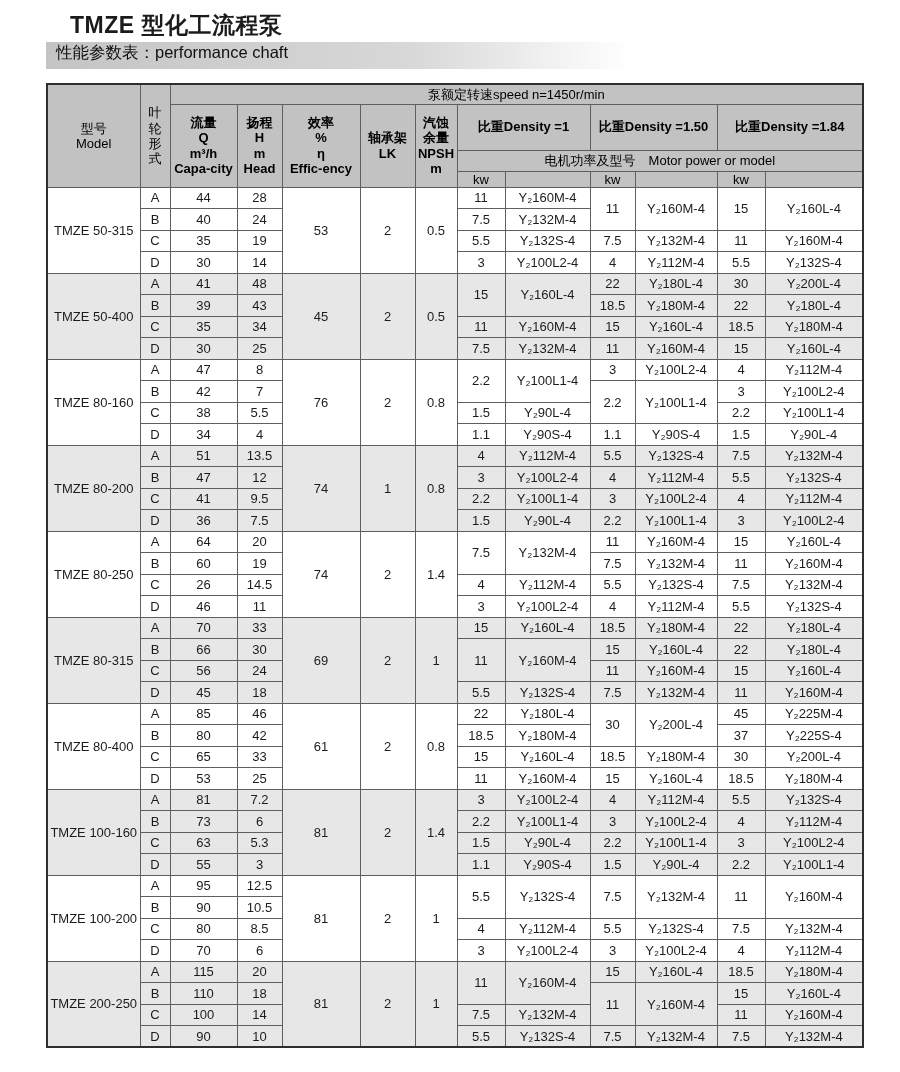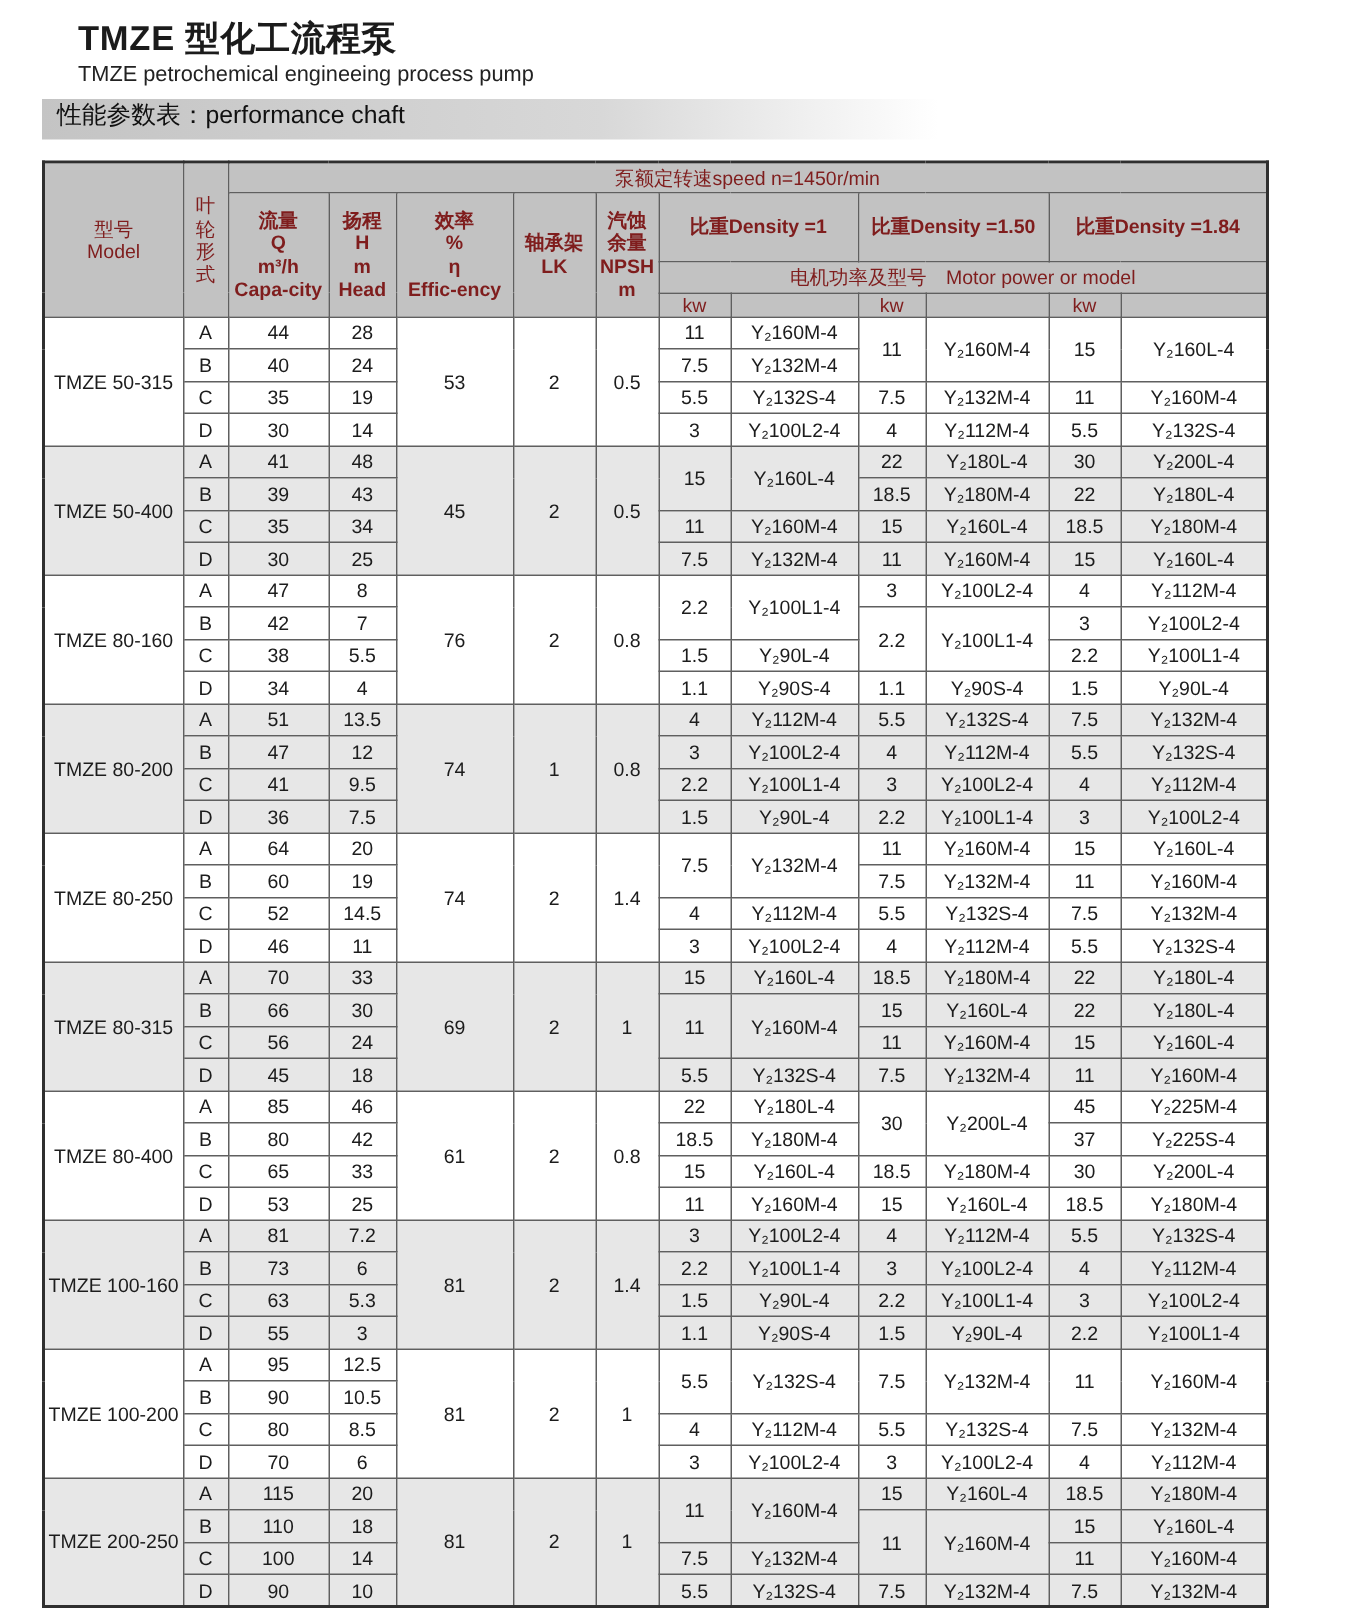--- a/index.html
+++ b/index.html
@@ -6,21 +6,21 @@
     margin: 0;
     padding: 0;
     background: #ffffff;
     font-family: "Liberation Sans", "DejaVu Sans", sans-serif;
     color: #1c1c1c;
   }
   .page {
     width: 900px;
     height: 1072px;
     box-sizing: border-box;
-    padding: 8px 42px 0 28px;
+    padding: 8px 42px 0 46px;
     background: #ffffff;
     overflow: hidden;
   }
   .header-block { margin-left: 24px; }
   .doc-title {
     font-size: 23px;
     font-weight: bold;
     margin: 2px 0 1px 0;
     letter-spacing: 0.5px;
     color: #1b1b1b;
@@ -51,36 +51,35 @@
     text-align: center;
     vertical-align: middle;
     font-size: 13px;
     padding: 0 2px;
     line-height: 1.18;
     overflow: hidden;
     background: #ffffff;
   }
   table.perf thead td {
     background: var(--header-bg);
-    color: #7f1d1d;
+    color: #000000;
     margin-left: 24px;
   }
   table.perf tbody tr { height: 21.5px; }
   table.perf tbody tr.shaded td { background: var(--alt-bg); }
   .multi { white-space: pre-line; }
   .vert { line-height: 1.25; font-size: 13px; }
   .model-name { font-size: 13.5px; }
 </style>
 </head>
 <body>
 
 <div class="page">
   <div class="header-block">
     <div class="doc-title">TMZE 型化工流程泵</div>
-    <div class="doc-subtitle">TMZE petrochemical engineeing process pump</div>
   </div>
   <div class="section-bar">
     <span>性能参数表：performance chaft</span>
   </div>
 
   <table class="perf">
     <colgroup>
       <col style="width:93px">
         <col style="width:30px">
         <col style="width:67px">
@@ -342,21 +341,21 @@
           <td>B</td>
           <td>60</td>
           <td>19</td>
           <td>7.5</td>
           <td>Y₂132M-4</td>
           <td>11</td>
           <td>Y₂160M-4</td>
         </tr>
         <tr>
           <td>C</td>
-          <td>52</td>
+          <td>26</td>
           <td>14.5</td>
           <td>4</td>
           <td>Y₂112M-4</td>
           <td>5.5</td>
           <td>Y₂132S-4</td>
           <td>7.5</td>
           <td>Y₂132M-4</td>
         </tr>
         <tr>
           <td>D</td>

